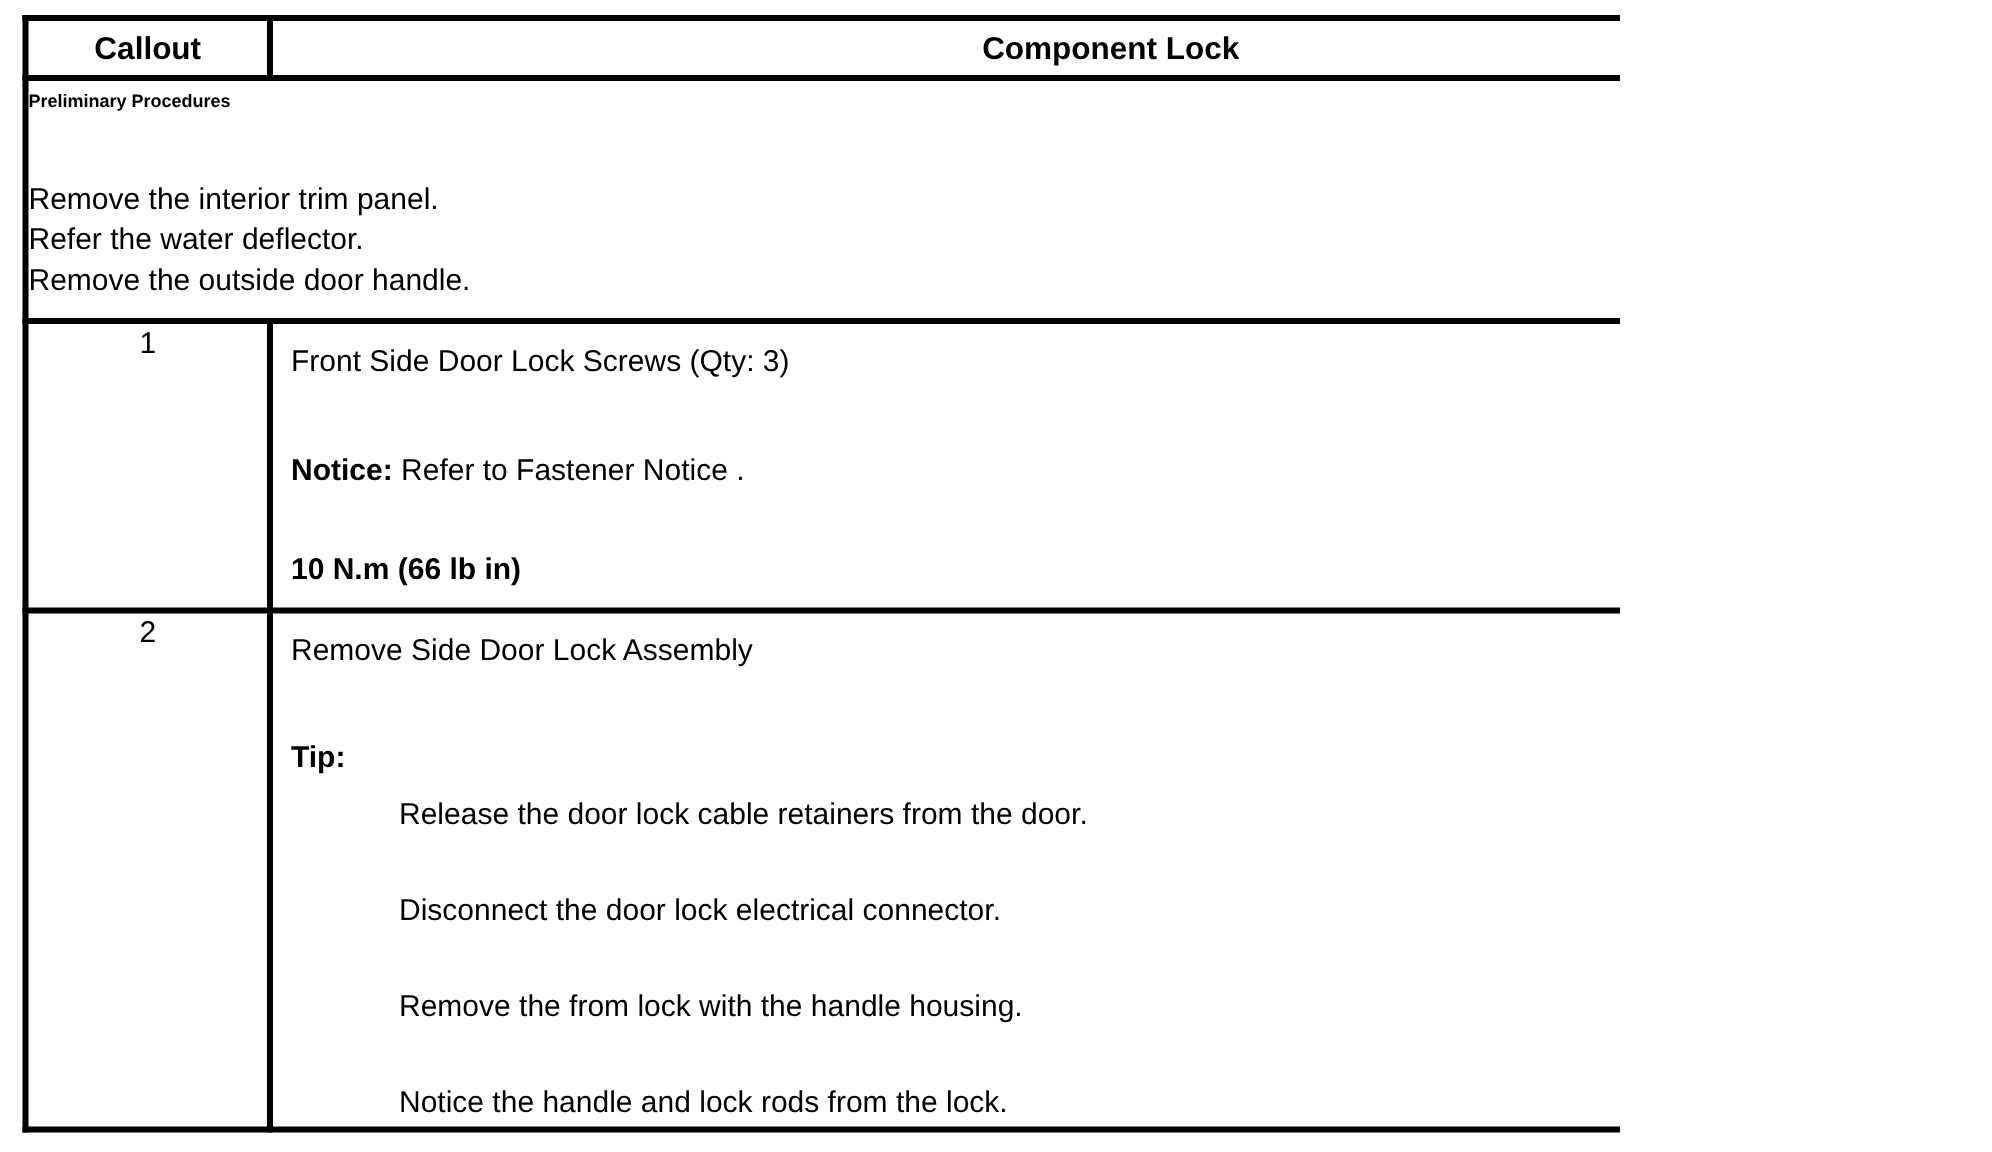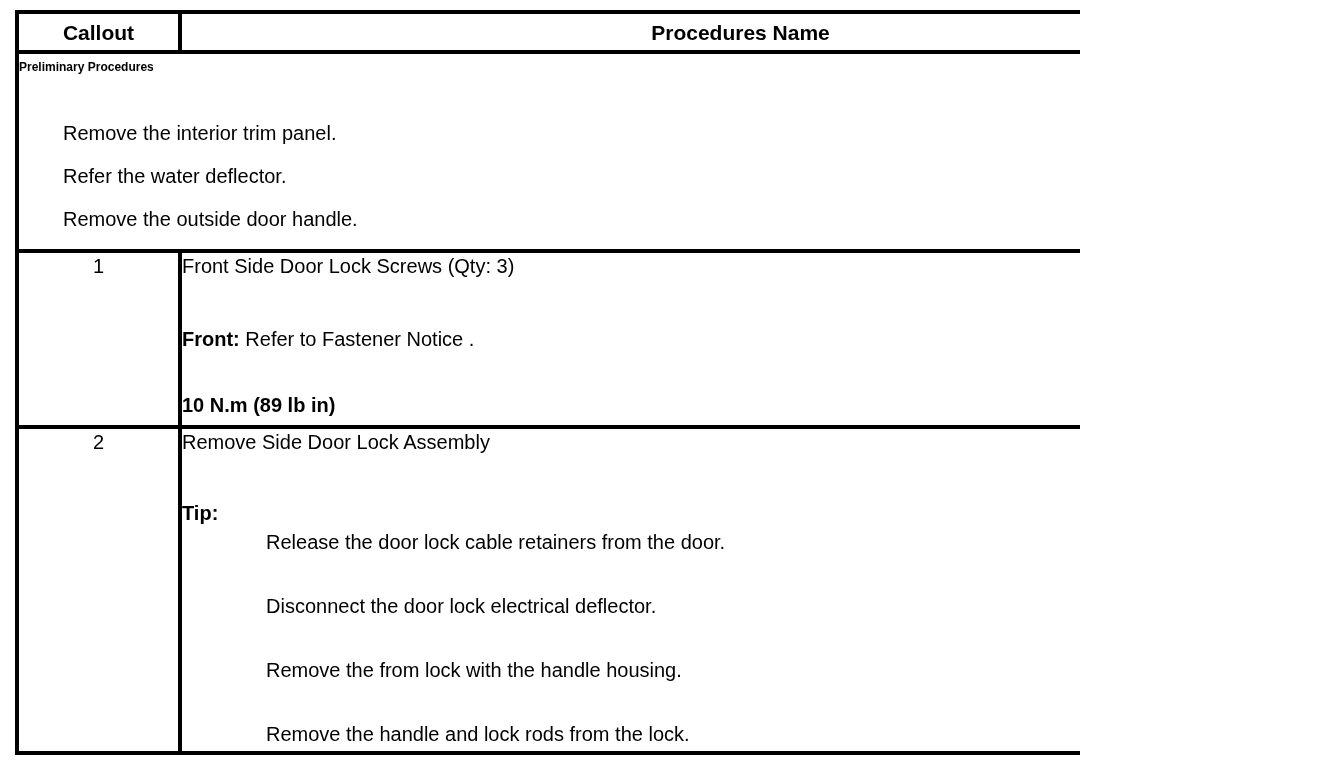--- a/index.html
+++ b/index.html
@@ -50,35 +50,34 @@
   tr.prelim-row { height: 162px; }
   td.prelim-cell { padding: 6px 10px 4px 106px; }
   .prelim-title {
     font-weight: bold;
     font-size: 12px;
     line-height: 26px;
     margin: 0;
   }
   .prelim-steps { margin-top: 40px; }
   .prelim-step {
-    margin: 16px;
+    margin: 0;
     line-height: 27px;
-    padding-left: 28px;
   }
 
   
   td.callout-cell {
     text-align: center;
     vertical-align: middle;
     font-size: 20px;
   }
 
   
   td.component-cell { padding: 4px 8px 4px 4px; }
-  .comp-line { margin: 0; line-height: 26px; }
+  .comp-line { margin: 12px; line-height: 26px; }
   tr.item-row-1 { height: 176px; }
   .notice-line { margin-top: 47px; }
   .notice-label { font-weight: bold; }
   .torque-line { margin-top: 40px; font-weight: bold; }
 
   .tip-label-line { margin-top: 45px; font-weight: bold; }
   .tip-item {
     margin: 38px 0 0 84px;
     line-height: 26px;
   }
@@ -89,49 +88,49 @@
 
 <div class="page">
   <table class="doc-table">
     <colgroup>
       <col class="callout-col">
       <col>
     </colgroup>
     <tbody>
       <tr class="header-row">
         <th>Callout</th>
-        <th>Procedures Name</th>
+        <th>Component Lock</th>
       </tr>
 
       <tr class="prelim-row">
         <td class="prelim-cell" colspan="2">
           <p class="prelim-title">Preliminary Procedures</p>
           <div class="prelim-steps">
             <p class="prelim-step">Remove the interior trim panel.</p>
             <p class="prelim-step">Refer the water deflector.</p>
             <p class="prelim-step">Remove the outside door handle.</p>
           </div>
         </td>
       </tr>
 
       <tr class="item-row-1">
         <td class="callout-cell">1</td>
         <td class="component-cell">
           <p class="comp-line">Front Side Door Lock Screws (Qty: 3)</p>
-          <p class="comp-line notice-line"><span class="notice-label">Front:</span><span> Refer to Fastener Notice .</span></p>
-          <p class="comp-line torque-line">10 N.m (89 lb in)</p>
+          <p class="comp-line notice-line"><span class="notice-label">Notice:</span><span> Refer to Fastener Notice .</span></p>
+          <p class="comp-line torque-line">10 N.m (66 lb in)</p>
         </td>
       </tr>
 
       <tr class="item-row-2">
         <td class="callout-cell">2</td>
         <td class="component-cell">
           <p class="comp-line">Remove Side Door Lock Assembly</p>
           <p class="comp-line tip-label-line">Tip:</p>
           <p class="tip-item first">Release the door lock cable retainers from the door.</p>
-          <p class="tip-item">Disconnect the door lock electrical deflector.</p>
+          <p class="tip-item">Disconnect the door lock electrical connector.</p>
           <p class="tip-item">Remove the from lock with the handle housing.</p>
-          <p class="tip-item">Remove the handle and lock rods from the lock.</p>
+          <p class="tip-item">Notice the handle and lock rods from the lock.</p>
         </td>
       </tr>
     </tbody>
   </table>
 </div>
 
 </body></html>

